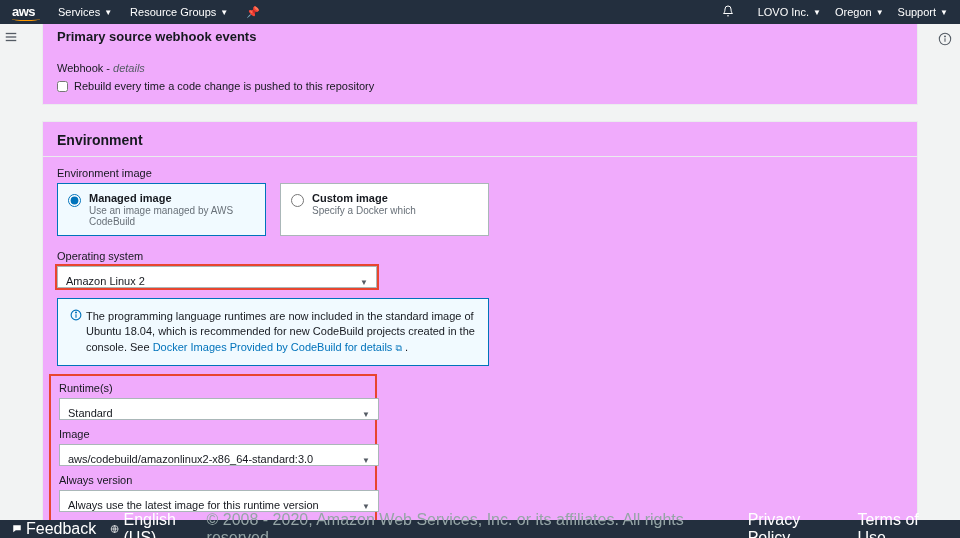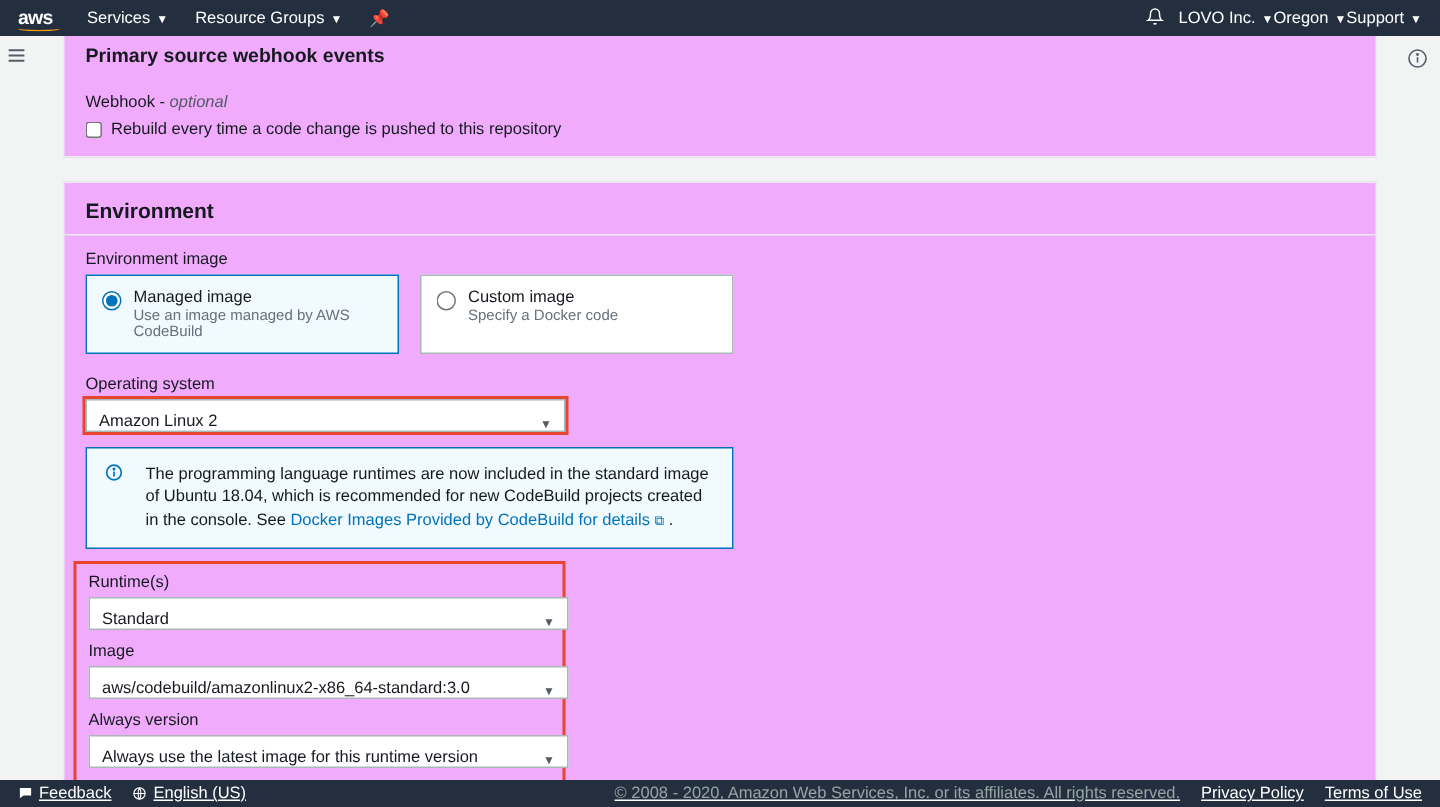--- a/index.html
+++ b/index.html
@@ -5,21 +5,21 @@
 * { margin: 0; padding: 0; box-sizing: border-box; font-family: "Amazon Ember", "Helvetica Neue", Arial, sans-serif; }
 body { background: #f2f3f3; font-size: 12px; color: #16191f; width: 960px; height: 538px; overflow: hidden; position: relative; }
 
 
 .top-nav { background: #232f3e; height: 24px; display: flex; align-items: center; padding: 0 12px; color: #fff; font-size: 11px; }
 .aws-logo { font-weight: bold; font-size: 13px; margin-right: 18px; letter-spacing: -0.5px; }
 .aws-logo .smile { display: block; height: 4px; border-bottom: 1.5px solid #ff9900; border-radius: 0 0 50% 50%; width: 28px; margin-top: -2px; }
 .nav-item { margin-right: 18px; display: flex; align-items: center; cursor: pointer; }
 .nav-item .caret { margin-left: 4px; font-size: 8px; }
 .nav-right { margin-left: auto; display: flex; align-items: center; }
-.nav-right .nav-item { margin-right: 0; }
+.nav-right .nav-item { margin-left: 14px; margin-right: 0; }
 .pin-icon { font-size: 11px; }
 .bell-icon { font-size: 12px; margin-right: 10px; }
 
 
 .sidebar-toggle { position: absolute; top: 30px; left: 4px; width: 14px; height: 14px; cursor: pointer; }
 .sidebar-toggle svg { width: 14px; height: 14px; }
 .info-toggle { position: absolute; top: 32px; right: 8px; cursor: pointer; }
 .info-toggle svg { width: 14px; height: 14px; }
 
 
@@ -36,39 +36,39 @@
 .italic { font-style: italic; }
 
 .checkbox-row { display: flex; align-items: flex-start; gap: 6px; font-size: 11px; margin-top: 6px; }
 .checkbox-row input[type=checkbox] { margin-top: 1px; width: 11px; height: 11px; }
 
 
 .tile-row { display: flex; gap: 14px; margin-top: 4px; }
 .tile { flex: 1; border: 1px solid #aab7b8; padding: 8px 10px; display: flex; align-items: flex-start; gap: 8px; cursor: pointer; background: #fff; }
 .tile.selected { border: 1px solid #0073bb; background: #f1faff; }
 .tile input[type=radio] { margin-top: 2px; accent-color: #0073bb; }
-.tile .tile-title { font-size: 11px; font-weight: 400; color: #16191f; }
+.tile .tile-title { font-size: 11px; font-weight: 700; color: #16191f; }
 .tile .tile-sub { font-size: 10px; color: #687078; margin-top: 1px; }
 
 
 .select { width: 320px; height: 22px; border: 1px solid #aab7b8; background: #fff; display: flex; align-items: flex-end; justify-content: space-between; padding: 0 8px; font-size: 11px; cursor: pointer; }
 .select .caret-down { font-size: 8px; color: #545b64; }
 
 
 .highlight-red { outline: 2px solid #e8452f; outline-offset: 0px; }
 .highlight-red-thick { border: 2.5px solid #e8452f; padding: 6px 8px 8px 8px; margin-left: -8px; margin-right: 0; width: 328px; }
 
 
-.alert-info { border: 1px solid #0073bb; background: #f1faff; padding: 10px 12px; display: flex; gap: 15px; font-size: 11px; color: #16191f; margin-top: 10px; width: 432px; line-height: 1.4; }
+.alert-info { border: 1px solid #0073bb; background: #f1faff; padding: 10px 12px; display: flex; gap: 4px; font-size: 11px; color: #16191f; margin-top: 10px; width: 432px; line-height: 1.4; }
 .alert-info .info-i { color: #0073bb; flex-shrink: 0; }
 .alert-info a { color: #0073bb; text-decoration: none; }
 .ext-icon { font-size: 9px; }
 
 
-.footer { position: absolute; bottom: 0; left: 0; right: 0; height: 18px; background: #232f3e; color: #fff; font-size: 11px; display: flex; align-items: center; padding: 0 12px; text-decoration: underline; }
+.footer { position: absolute; bottom: 0; left: 0; right: 0; height: 18px; background: #232f3e; color: #fff; font-size: 16px; display: flex; align-items: center; padding: 0 12px; }
 .footer .left { display: flex; gap: 14px; align-items: center; }
 .footer .right { margin-left: auto; display: flex; gap: 14px; align-items: flex-start; color: #d5dbdb; }
 .footer a { color: #fff; text-decoration: none; }
 .footer .copyright { color: #95a5a6; }
 .footer-icon { display: inline-flex; align-items: center; gap: 4px; }
 </style>
 </head>
 <body>
 
 <div class="top-nav">
@@ -122,21 +122,21 @@
     </svg>
 </div>
 
 <div class="main">
 
   <div class="panel" style="margin-top:-6px;">
     <div class="panel-body">
       <div class="panel-title-truncated">Primary source webhook events</div>
       <div style="height:18px;"></div>
       <div class="hint">
-        <span style="color:#16191f;">Webhook - </span><span class="italic">optional</span>
+        <span style="color:#16191f;">Webhook - </span><span class="italic">details</span>
       </div>
       <div class="checkbox-row">
         <input type="checkbox" style="">
         <span>Rebuild every time a code change is pushed to this repository</span>
       </div>
     </div>
   </div>
 
   <div class="panel">
     <div class="panel-header">
@@ -150,21 +150,21 @@
           <input type="radio" name="envimg" checked="" style="">
           <div>
             <div class="tile-title">Managed image</div>
             <div class="tile-sub">Use an image managed by AWS CodeBuild</div>
           </div>
         </label>
         <label class="tile">
           <input type="radio" name="envimg" style="">
           <div>
             <div class="tile-title">Custom image</div>
-            <div class="tile-sub">Specify a Docker code</div>
+            <div class="tile-sub">Specify a Docker which</div>
           </div>
         </label>
       </div>
 
       <div class="field-label" style="margin-top:14px;">Operating system</div>
       <div class="select highlight-red">
         <span>Amazon Linux 2</span>
         <span class="caret-down">▼</span>
       </div>
 

